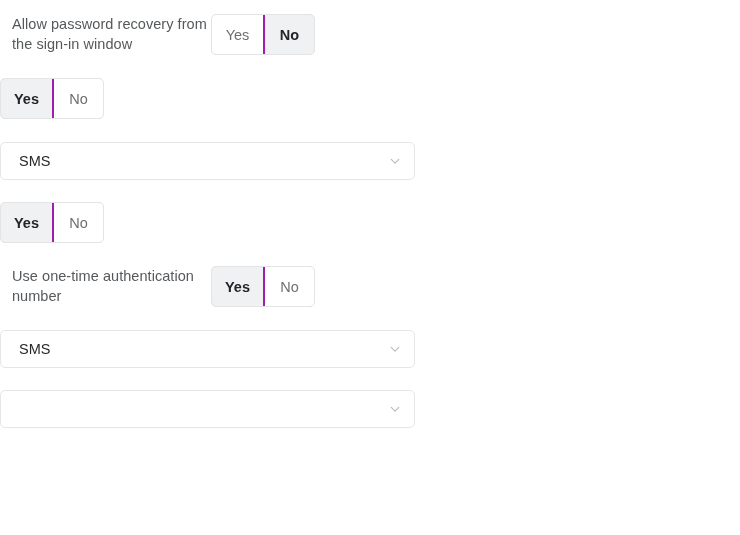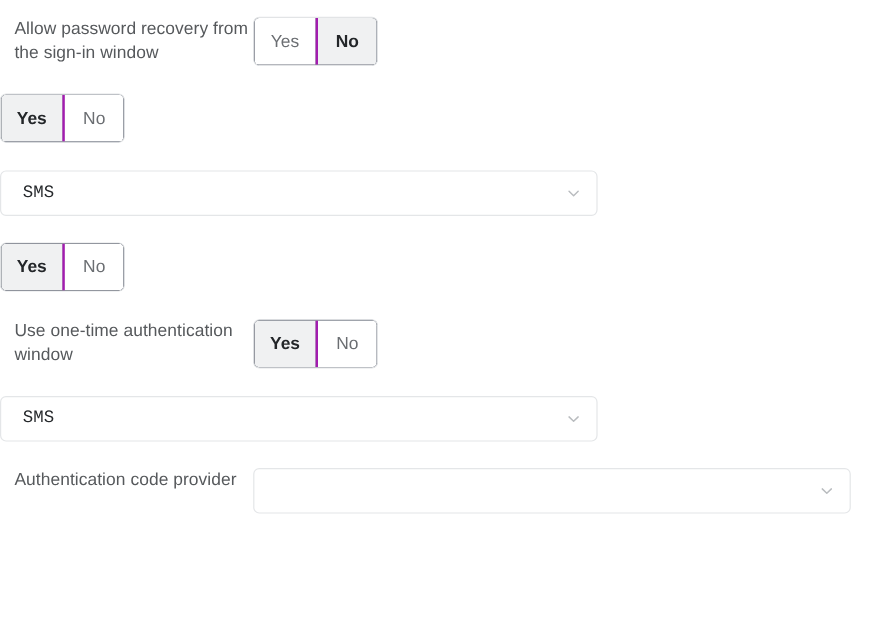--- a/index.html
+++ b/index.html
@@ -50,21 +50,21 @@
     display: flex;
     align-items: flex-start;
   }
 
   
   .toggle-group {
     display: inline-flex;
     border: 1px solid #e2e4e6;
     border-radius: 5px;
     overflow: hidden;
-    background: #0f172a;
+    background: #fdba74;
     height: 41px;
     box-sizing: border-box;
   }
 
   .toggle-option {
     min-width: 51px;
     padding: 0 13px;
     display: flex;
     align-items: center;
     justify-content: center;
@@ -82,30 +82,29 @@
 
   .toggle-option.selected {
     background: #f0f1f2;
     color: #232629;
     font-weight: bold;
   }
 
   
   .select-field {
     position: relative;
-    width: 498px;
+    width: 415px;
     height: 38px;
     border: 1px solid #e4e6e8;
     border-radius: 5px;
     background: #ffffff;
     box-sizing: border-box;
     display: flex;
     align-items: center;
     cursor: pointer;
-    font-family: Liberation Mono, monospace;
   }
 
   .select-value {
     padding-left: 18px;
     font-size: 14.5px;
     color: #26292c;
     white-space: nowrap;
     overflow: hidden;
     text-overflow: ellipsis;
     padding-right: 36px;
@@ -163,21 +162,21 @@
     <div class="row row-toggle">
       <div class="control-cell">
         <div class="toggle-group">
           <div class="toggle-option selected">Yes</div>
           <div class="toggle-option">No</div>
         </div>
       </div>
     </div>
     <div class="row row-toggle">
       <div class="label-cell">
-        <div class="label">Use one-time authentication window</div>
+        <div class="label">Use one-time authentication number</div>
       </div>
       <div class="control-cell">
         <div class="toggle-group">
           <div class="toggle-option selected">Yes</div>
           <div class="toggle-option">No</div>
         </div>
       </div>
     </div>
     <div class="row row-select">
       <div class="control-cell">
@@ -185,23 +184,20 @@
           <div class="select-value">SMS</div>
           <span class="chevron">
             <svg width="12" height="12" viewBox="0 0 12 12" fill="none" aria-hidden="true">
               <path d="M2.2 4.4 L6 8.1 L9.8 4.4" stroke="#b9bcbf" stroke-width="1.2" stroke-linecap="round" stroke-linejoin="round" fill="none"></path>
             </svg>
           </span>
         </div>
       </div>
     </div>
     <div class="row row-select">
-      <div class="label-cell">
-        <div class="label">Authentication code provider</div>
-      </div>
       <div class="control-cell">
         <div class="select-field">
           <div class="select-value"></div>
           <span class="chevron">
             <svg width="12" height="12" viewBox="0 0 12 12" fill="none" aria-hidden="true">
               <path d="M2.2 4.4 L6 8.1 L9.8 4.4" stroke="#b9bcbf" stroke-width="1.2" stroke-linecap="round" stroke-linejoin="round" fill="none"></path>
             </svg>
           </span>
         </div>
       </div>

